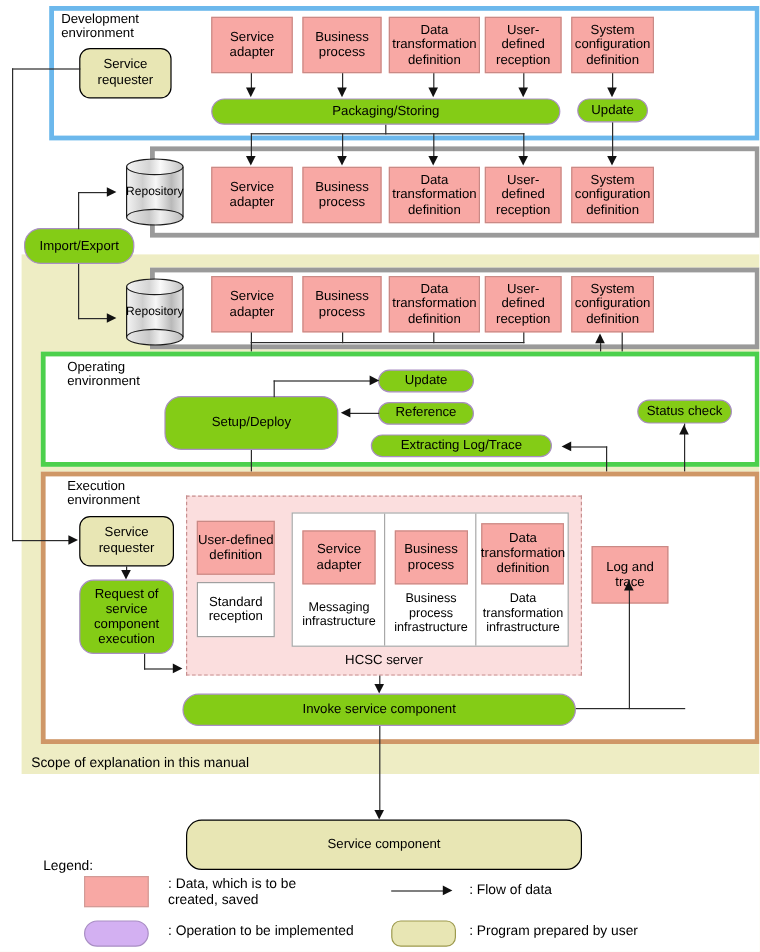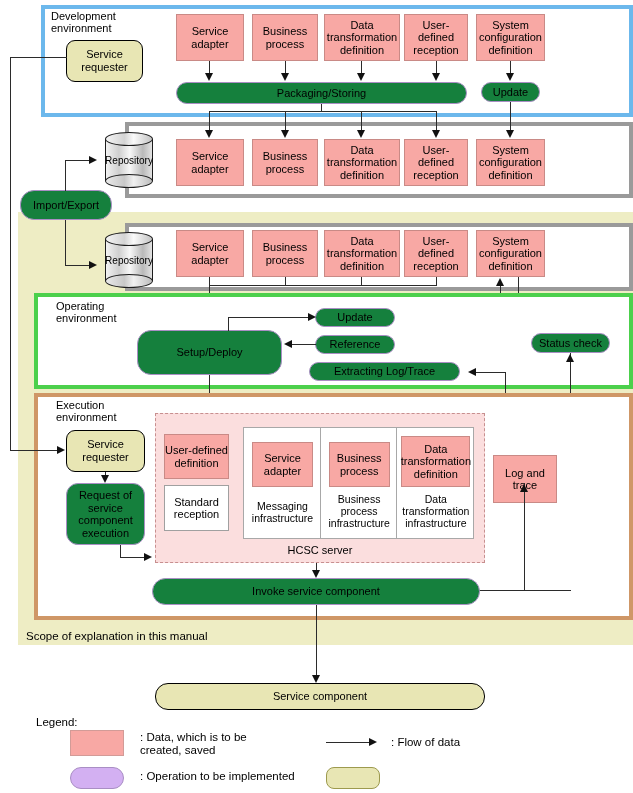--- a/index.html
+++ b/index.html
@@ -13,21 +13,21 @@
   .region-green{border:4px solid #4cd04c;background:#ffffff;}
   .region-exec{border:4px solid #cf9767;background:#ffffff;}
   .region-label{font-size:11px;color:#000;line-height:12px;white-space:pre-line;}
   
   .box-pink{background:#f8a8a4;border:1px solid #c98a86;
     display:flex;align-items:center;justify-content:center;text-align:center;
     font-size:11px;line-height:12.5px;color:#000;}
   .box-white{background:#ffffff;border:1px solid #a0a0a0;
     display:flex;align-items:center;justify-content:center;text-align:center;
     font-size:11px;line-height:12.5px;color:#000;}
-  .pill-purple{background:#15803d;border:1px solid #a98ec4;border-radius:14px;
+  .pill-purple{background:#84cc16;border:1px solid #a98ec4;border-radius:14px;
     display:flex;align-items:center;justify-content:center;text-align:center;
     font-size:11px;line-height:12.5px;color:#000;}
   .pill-yellow{background:#e8e6b4;border:1px solid #000000;border-radius:9px;
     display:flex;align-items:center;justify-content:center;text-align:center;
     font-size:11px;line-height:13px;color:#000;}
   .hcsc{background:#fbdede;border:1.5px dashed #c78f8f;}
   .hcsc-label{font-size:11px;color:#000;text-align:center;}
   .infra-wrap{background:#ffffff;border:1px solid #a8a8a8;}
   .infra-cell{border-right:1px solid #a8a8a8;}
   .infra-cell:last-child{border-right:none;}
@@ -275,30 +275,31 @@
   <div class="abs ln lnh" style="left:479px;top:590px;width:92px;"></div>
 
   <div class="abs ln lnv" style="left:316px;top:563px;height:9px;"></div>
   <div class="abs arrow-d" style="left:312px;top:570px;"></div>
 
   <div class="abs pill-purple" style="left:152px;top:578px;width:328px;height:27px;">Invoke service component</div>
 
   <div class="abs ln lnv" style="left:316px;top:605px;height:72px;"></div>
   <div class="abs arrow-d" style="left:312px;top:675px;"></div>
 
-  <div class="abs pill-yellow" style="left:155px;top:683px;width:330px;height:27px;border-radius:13px;">Service component</div>
+  <div class="abs pill-yellow" style="left:155px;top:683px;width:330px;height:42px;border-radius:13px;">Service component</div>
 
   <div class="abs legend-title" style="left:36px;top:716px;">Legend:</div>
 
   <div class="abs sw-pink" style="left:70px;top:730px;width:54px;height:26px;"></div>
   <div class="abs legend-text" style="left:140px;top:731px;width:185px;">: Data, which is to be
   created, saved</div>
 
   <div class="abs ln lnh" style="left:326px;top:742px;width:45px;"></div>
   <div class="abs arrow-r" style="left:369px;top:738px;"></div>
   <div class="abs legend-text" style="left:391px;top:736px;width:180px;">: Flow of data</div>
 
   <div class="abs sw-purple" style="left:70px;top:767px;width:54px;height:22px;"></div>
   <div class="abs legend-text" style="left:140px;top:770px;width:200px;">: Operation to be implemented</div>
 
   <div class="abs sw-yellow" style="left:326px;top:767px;width:54px;height:22px;"></div>
+  <div class="abs legend-text" style="left:391px;top:770px;width:215px;">: Program prepared by user</div>
 
 </div>
 
 </body></html>

